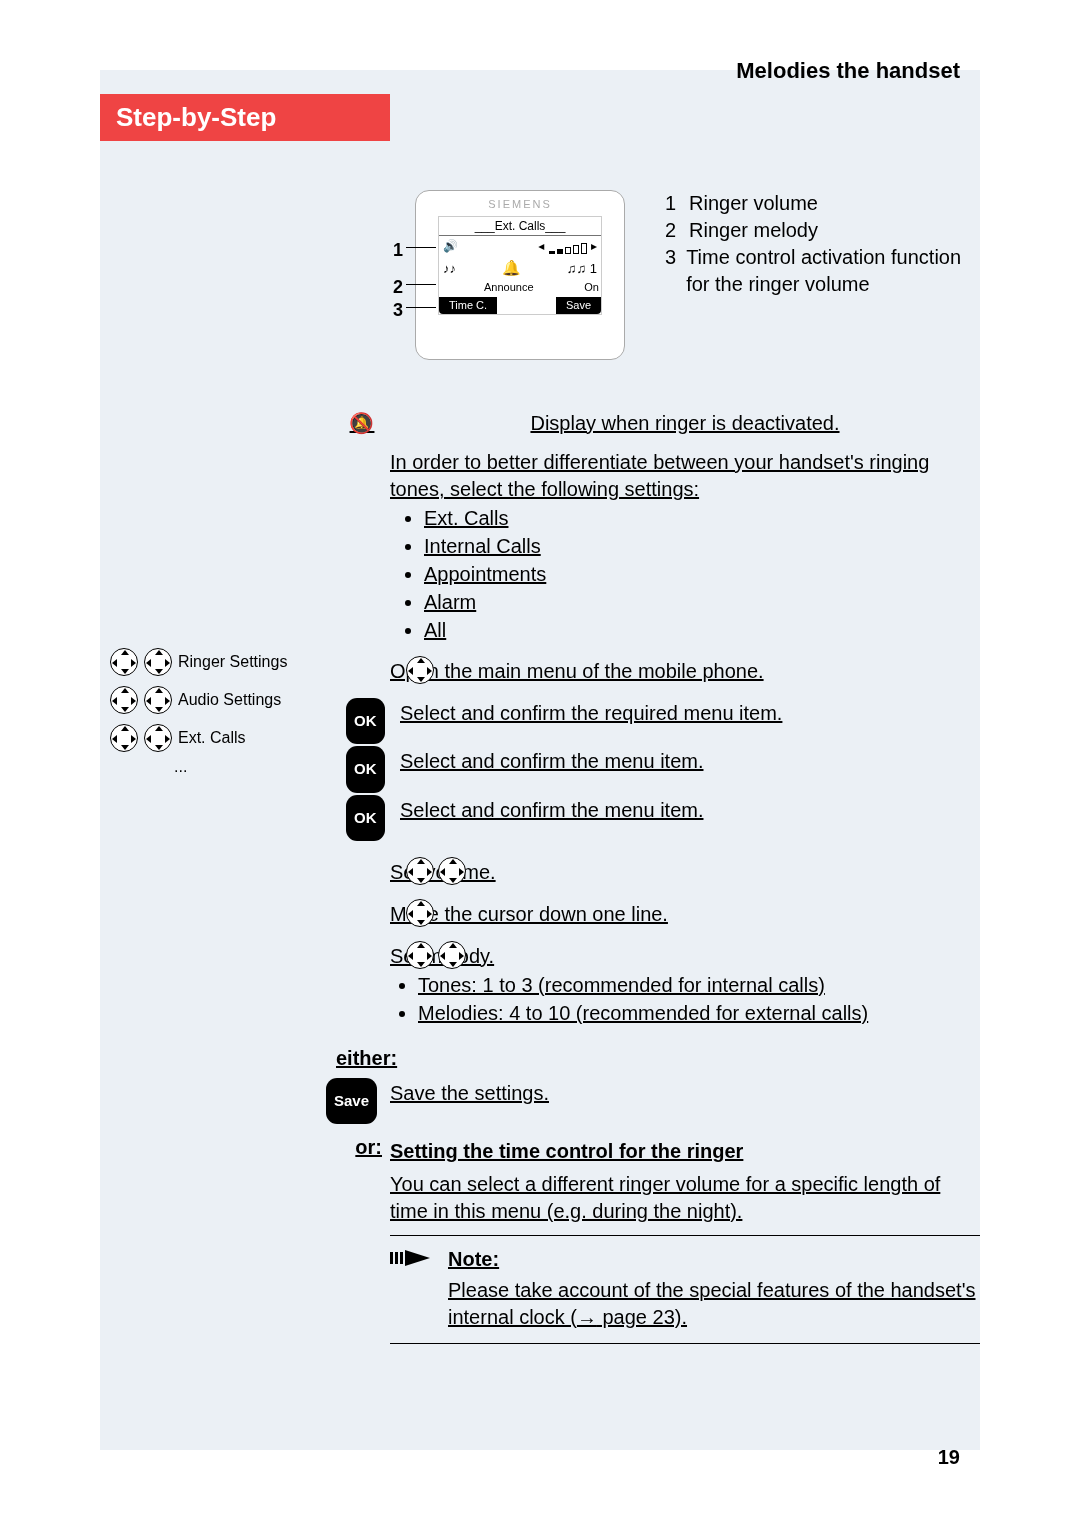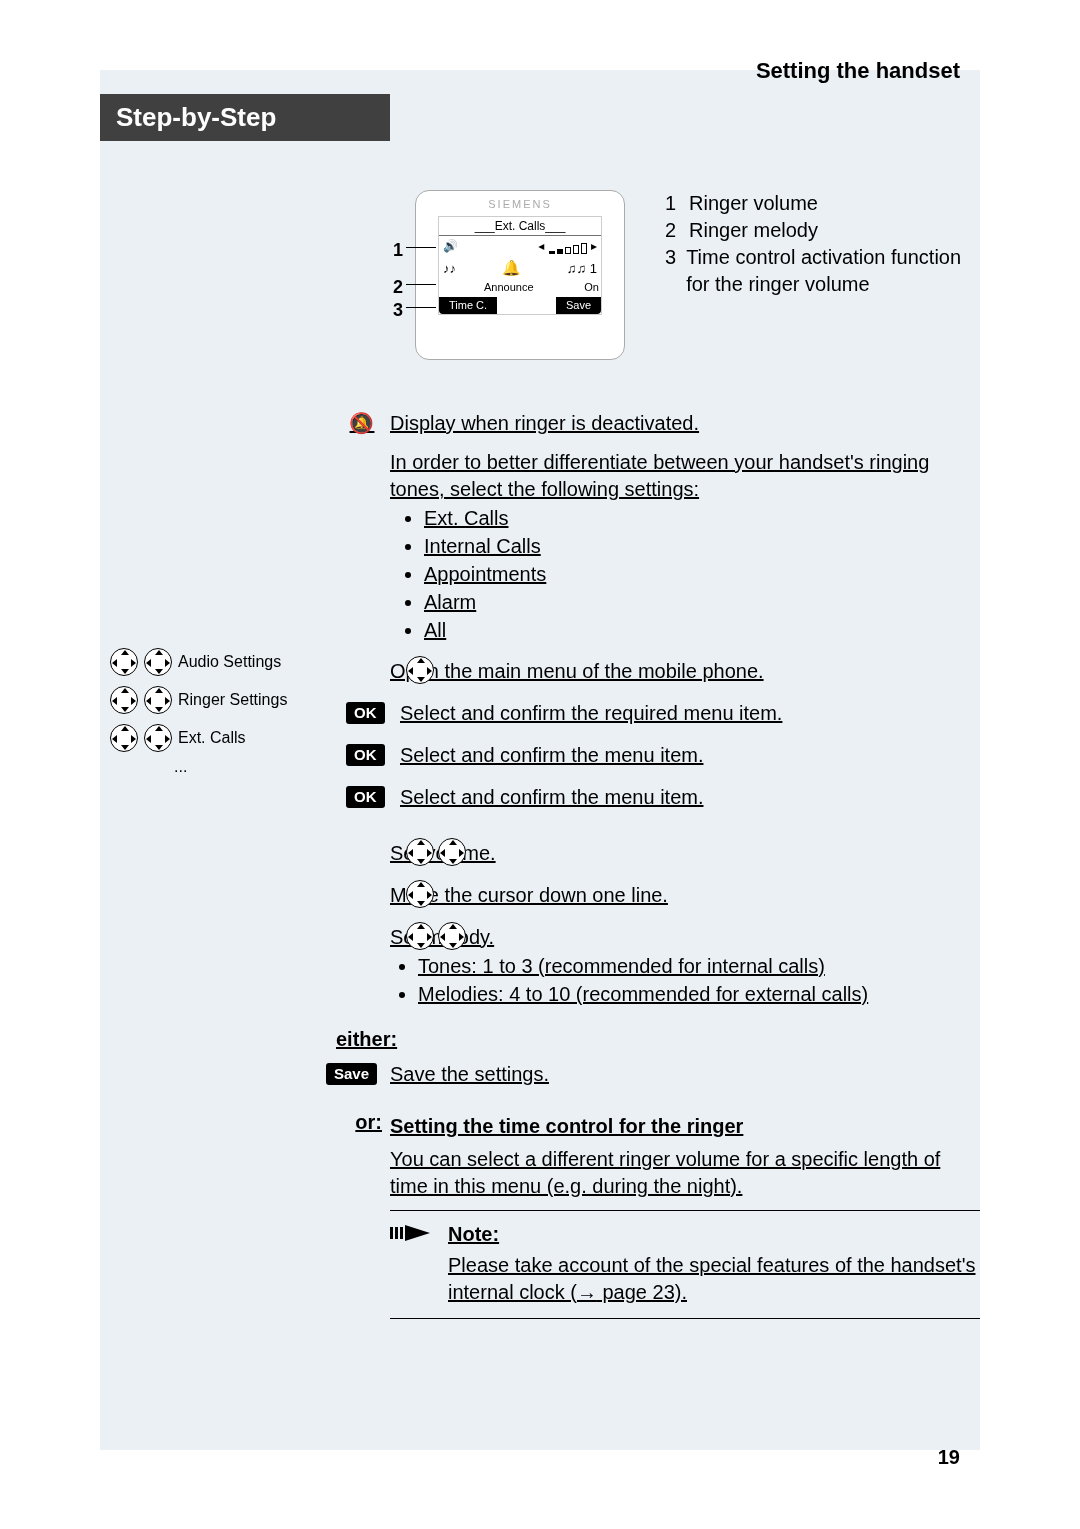--- a/index.html
+++ b/index.html
@@ -25,21 +25,21 @@
     top: 58px;
     font-weight: bold;
     font-size: 22px;
     text-align: right;
   }
   .step-bar {
     position: absolute;
     left: 100px;
     top: 94px;
     width: 290px;
-    background: #404040;
+    background: #ef4444;
     color: #fff;
     font-weight: bold;
     font-size: 26px;
     padding: 8px 16px;
   }
   .content-col {
     position: absolute;
     left: 390px;
     top: 190px;
     width: 590px;
@@ -113,21 +113,21 @@
     width: 260px;
     font-size: 16px;
   }
   .ls-row { display:flex; align-items:center; gap:6px; height:38px; }
   .ls-row .lbl { flex:1; font-size:16px; }
 
   .ok-badge, .save-badge {
     display:inline-block;
     background:#000; color:#fff;
     font-weight:bold; font-size:15px;
-    padding:1px 8px; border-radius:3px;
+    padding:13px 8px; border-radius:11px;
   }
 
   .nav-icon {
     display:inline-block; width:28px; height:28px;
     border:1.5px solid #000; border-radius:50%;
     position:relative; vertical-align:middle;
     background:#fff;
   }
   .nav-icon::before, .nav-icon::after {
     content:""; position:absolute; background:#000;
@@ -171,54 +171,54 @@
 
   .left-col-abs { position:absolute; }
 
   .vol-bar { display:inline-block; width:6px; background:#000; margin:0 1px; vertical-align:bottom;}
 </style>
 </head>
 <body>
 
 <div class="page-bg"></div>
 
-<div class="header-title">Setting the handset</div>
+<div class="header-title">Melodies the handset</div>
 
 <div class="step-bar">Step-by-Step</div>
 
 <div class="left-stack left-col-abs" style="top:643px;">
   <div class="ls-row">
     <span class="nav-icon">
         <span class="tri tri-u"></span>
         <span class="tri tri-d"></span>
         <span class="tri tri-l"></span>
         <span class="tri tri-r"></span>
       </span>
     <span class="nav-icon">
         <span class="tri tri-u"></span>
         <span class="tri tri-d"></span>
         <span class="tri tri-l"></span>
         <span class="tri tri-r"></span>
       </span>
+    <span class="lbl">Ringer Settings</span>
+  </div>
+  <div class="ls-row">
+    <span class="nav-icon">
+        <span class="tri tri-u"></span>
+        <span class="tri tri-d"></span>
+        <span class="tri tri-l"></span>
+        <span class="tri tri-r"></span>
+      </span>
+    <span class="nav-icon">
+        <span class="tri tri-u"></span>
+        <span class="tri tri-d"></span>
+        <span class="tri tri-l"></span>
+        <span class="tri tri-r"></span>
+      </span>
     <span class="lbl">Audio Settings</span>
-  </div>
-  <div class="ls-row">
-    <span class="nav-icon">
-        <span class="tri tri-u"></span>
-        <span class="tri tri-d"></span>
-        <span class="tri tri-l"></span>
-        <span class="tri tri-r"></span>
-      </span>
-    <span class="nav-icon">
-        <span class="tri tri-u"></span>
-        <span class="tri tri-d"></span>
-        <span class="tri tri-l"></span>
-        <span class="tri tri-r"></span>
-      </span>
-    <span class="lbl">Ringer Settings</span>
   </div>
   <div class="ls-row">
     <span class="nav-icon">
         <span class="tri tri-u"></span>
         <span class="tri tri-d"></span>
         <span class="tri tri-l"></span>
         <span class="tri tri-r"></span>
       </span>
     <span class="nav-icon">
         <span class="tri tri-u"></span>
@@ -279,21 +279,21 @@
         </div>
       <div class="legend-row">
           <span class="legend-num">3</span>
           <span>Time control activation function for the ringer volume</span>
         </div>
     </div>
   </div>
 
   <div class="row">
     <div class="lead-icon bell-mute" style="margin-left:-48px;">🔕</div>
-    <div class="txt" style="margin-left:8px;">Display when ringer is deactivated.</div>
+    <div class="txt" style="margin-left:8px;text-align:center;">Display when ringer is deactivated.</div>
   </div>
 
   <p style="margin-top:12px;">In order to better differentiate between your handset's ringing tones, select the following settings:</p>
   <ul class="bullets">
     <li>Ext. Calls</li>
     <li>Internal Calls</li>
     <li>Appointments</li>
     <li>Alarm</li>
     <li>All</li>
   </ul>

